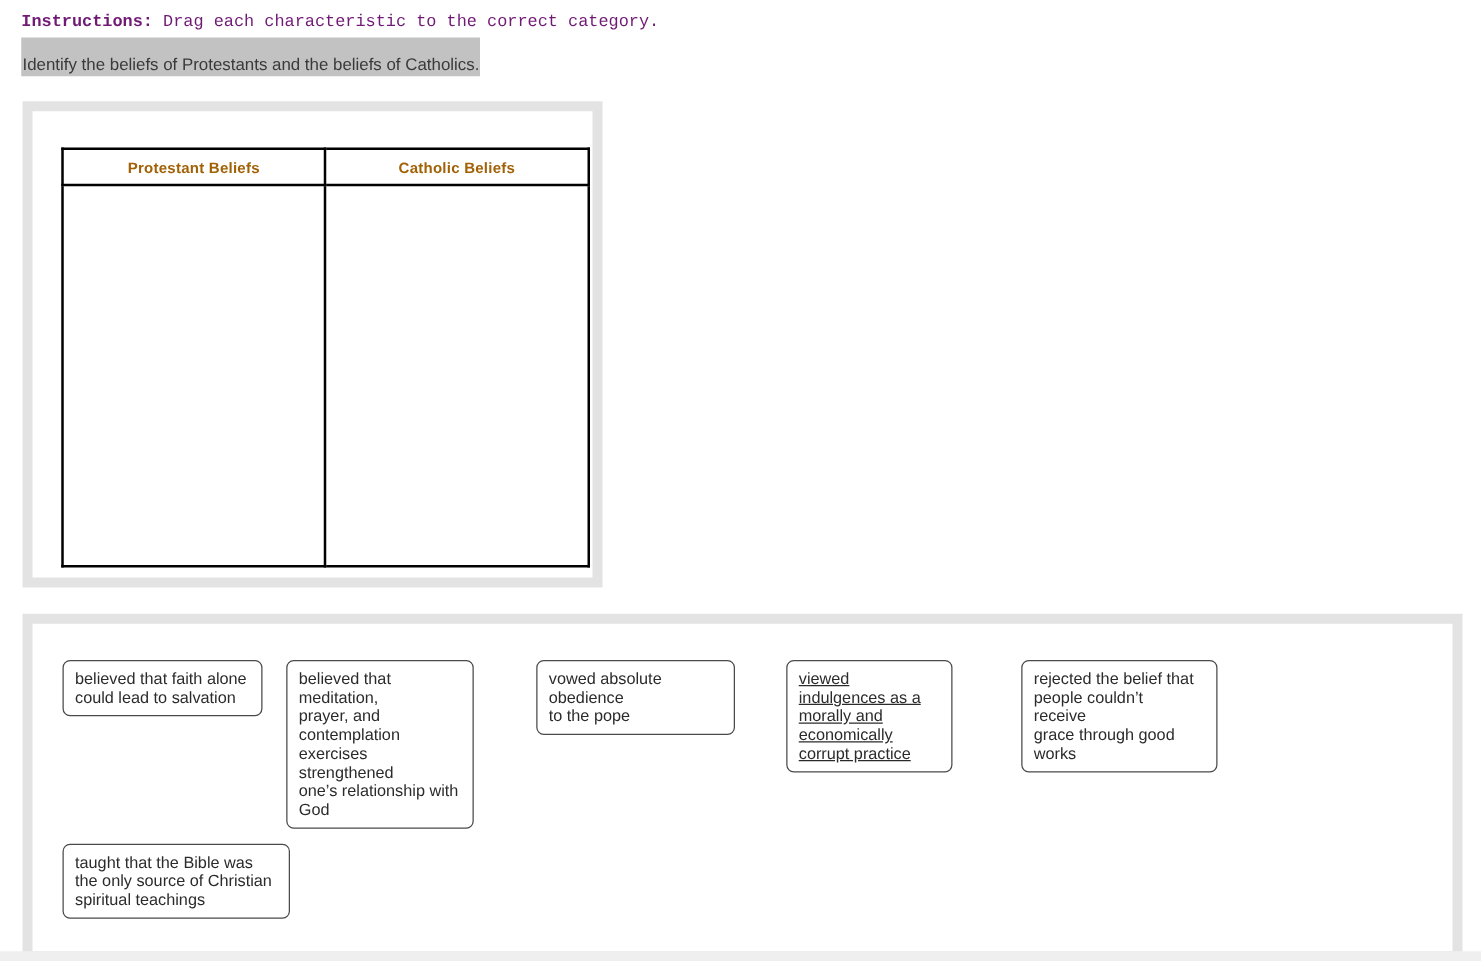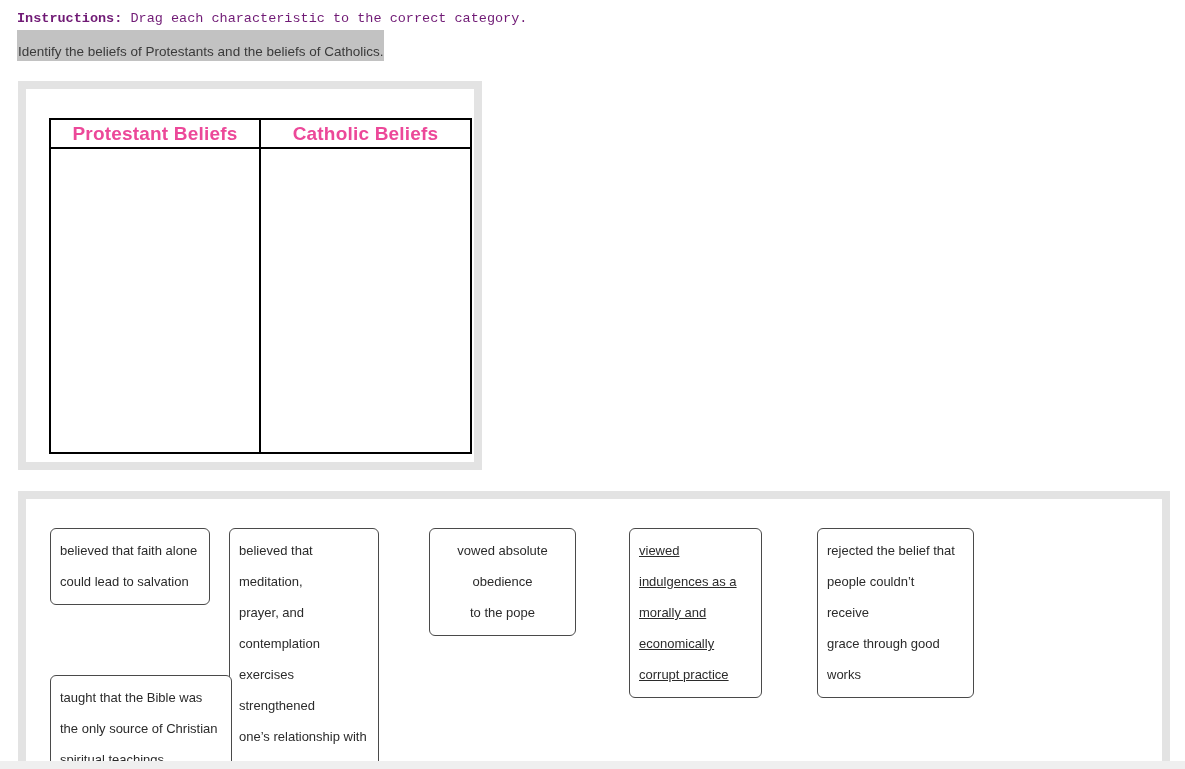--- a/index.html
+++ b/index.html
@@ -70,23 +70,23 @@
     table-layout: fixed;
   }
   .category-table th,
   .category-table td {
     border: 2px solid #000000;
     padding: 0;
     margin: 0;
   }
   .category-table th {
     height: 27px;
-    font-size: 19px;
+    font-size: 12px;
     font-weight: bold;
-    color: #ec4899;
+    color: #a16207;
     text-align: center;
     vertical-align: middle;
     letter-spacing: 0.2px;
   }
   .col-protestant { width: 208px; }
   .col-catholic   { width: 209px; }
   .drop-cell {
     height: 303px;
     vertical-align: top;
     background: #ffffff;
@@ -111,31 +111,31 @@
     height: 100%;
   }
 
   .drag-card {
     position: absolute;
     box-sizing: border-box;
     background: #ffffff;
     border: 1px solid #4a4a4a;
     border-radius: 6px;
     font-size: 13px;
-    line-height: 31px;
+    line-height: 15px;
     color: #2b2b2b;
     padding: 6px 9px 7px 9px;
     cursor: move;
     white-space: pre-line;
   }
 
   
   .card-0 { left: 24px;  top: 29px;  width: 160px; }
   .card-1 { left: 203px; top: 29px;  width: 150px; }
-  .card-2 { left: 403px; top: 29px;  width: 147px; text-align: center; }
+  .card-2 { left: 403px; top: 29px;  width: 159px; }
   .card-3 { left: 603px; top: 29px;  width: 133px; text-decoration: underline; }
   .card-4 { left: 791px; top: 29px;  width: 157px; }
   .card-5 { left: 24px;  top: 176px; width: 182px; }
 
   
   .page-bottom-strip {
     position: absolute;
     left: 0;
     top: 761px;
     width: 1185px;

